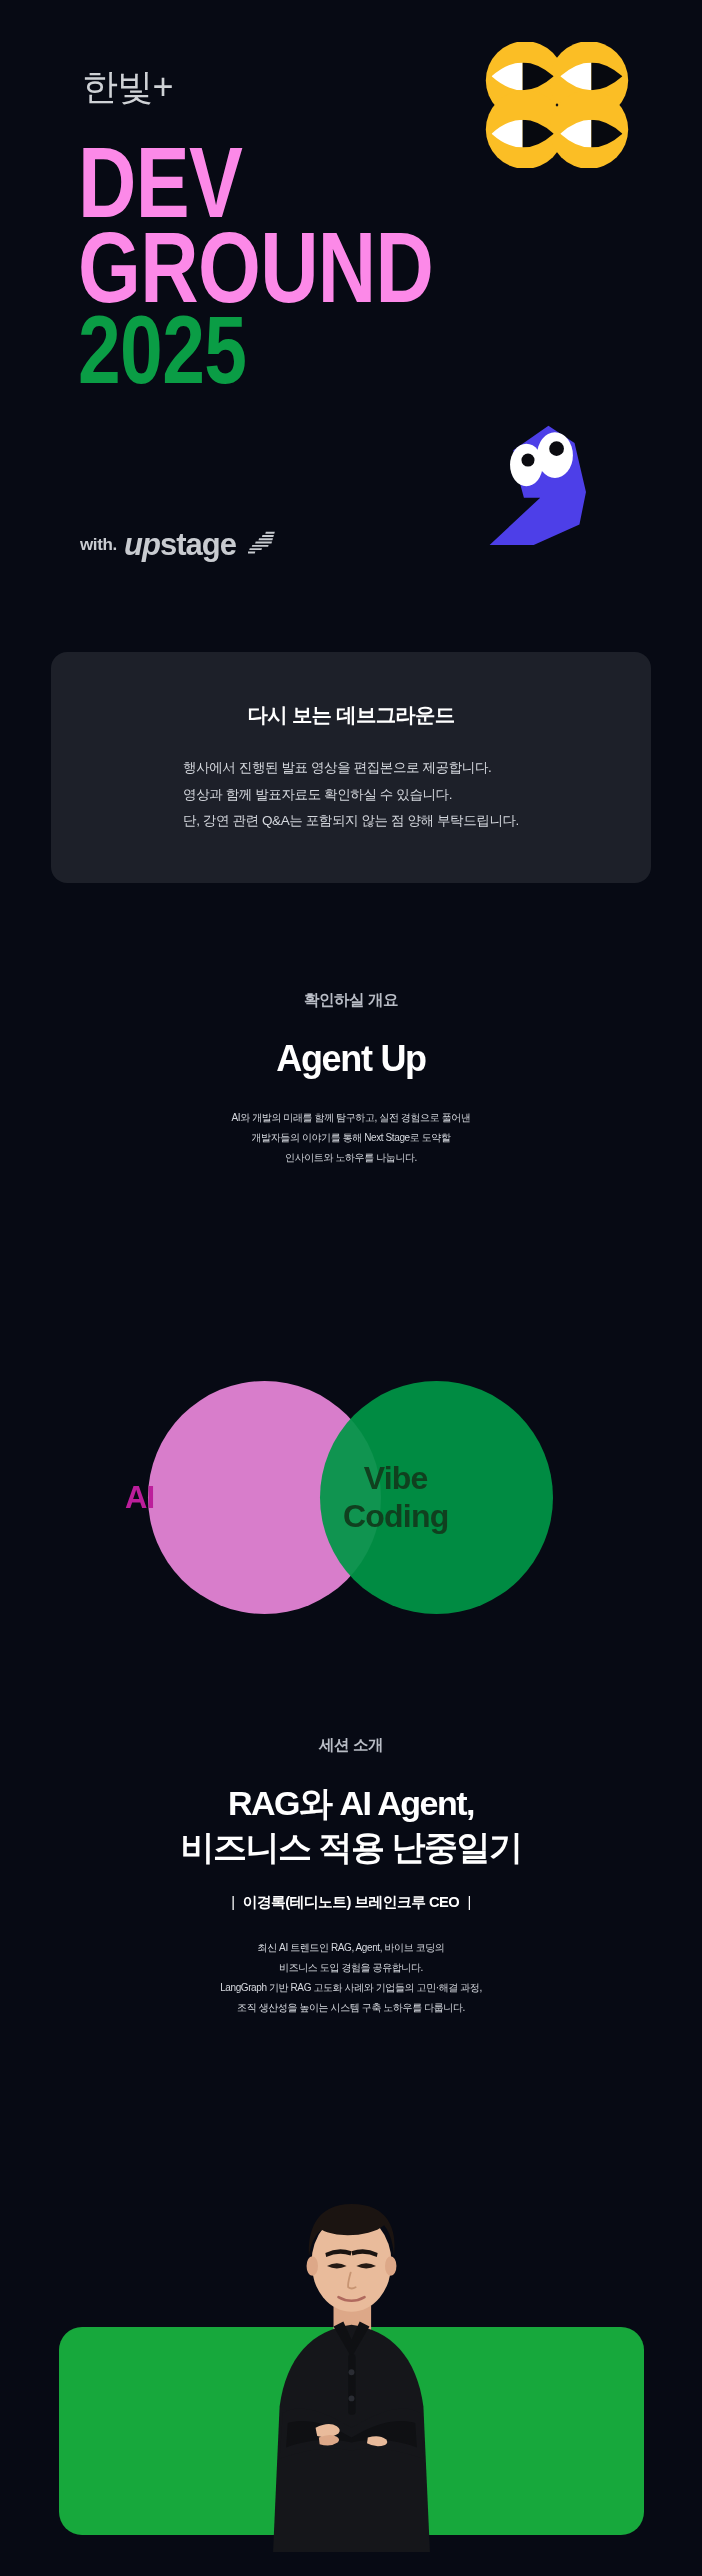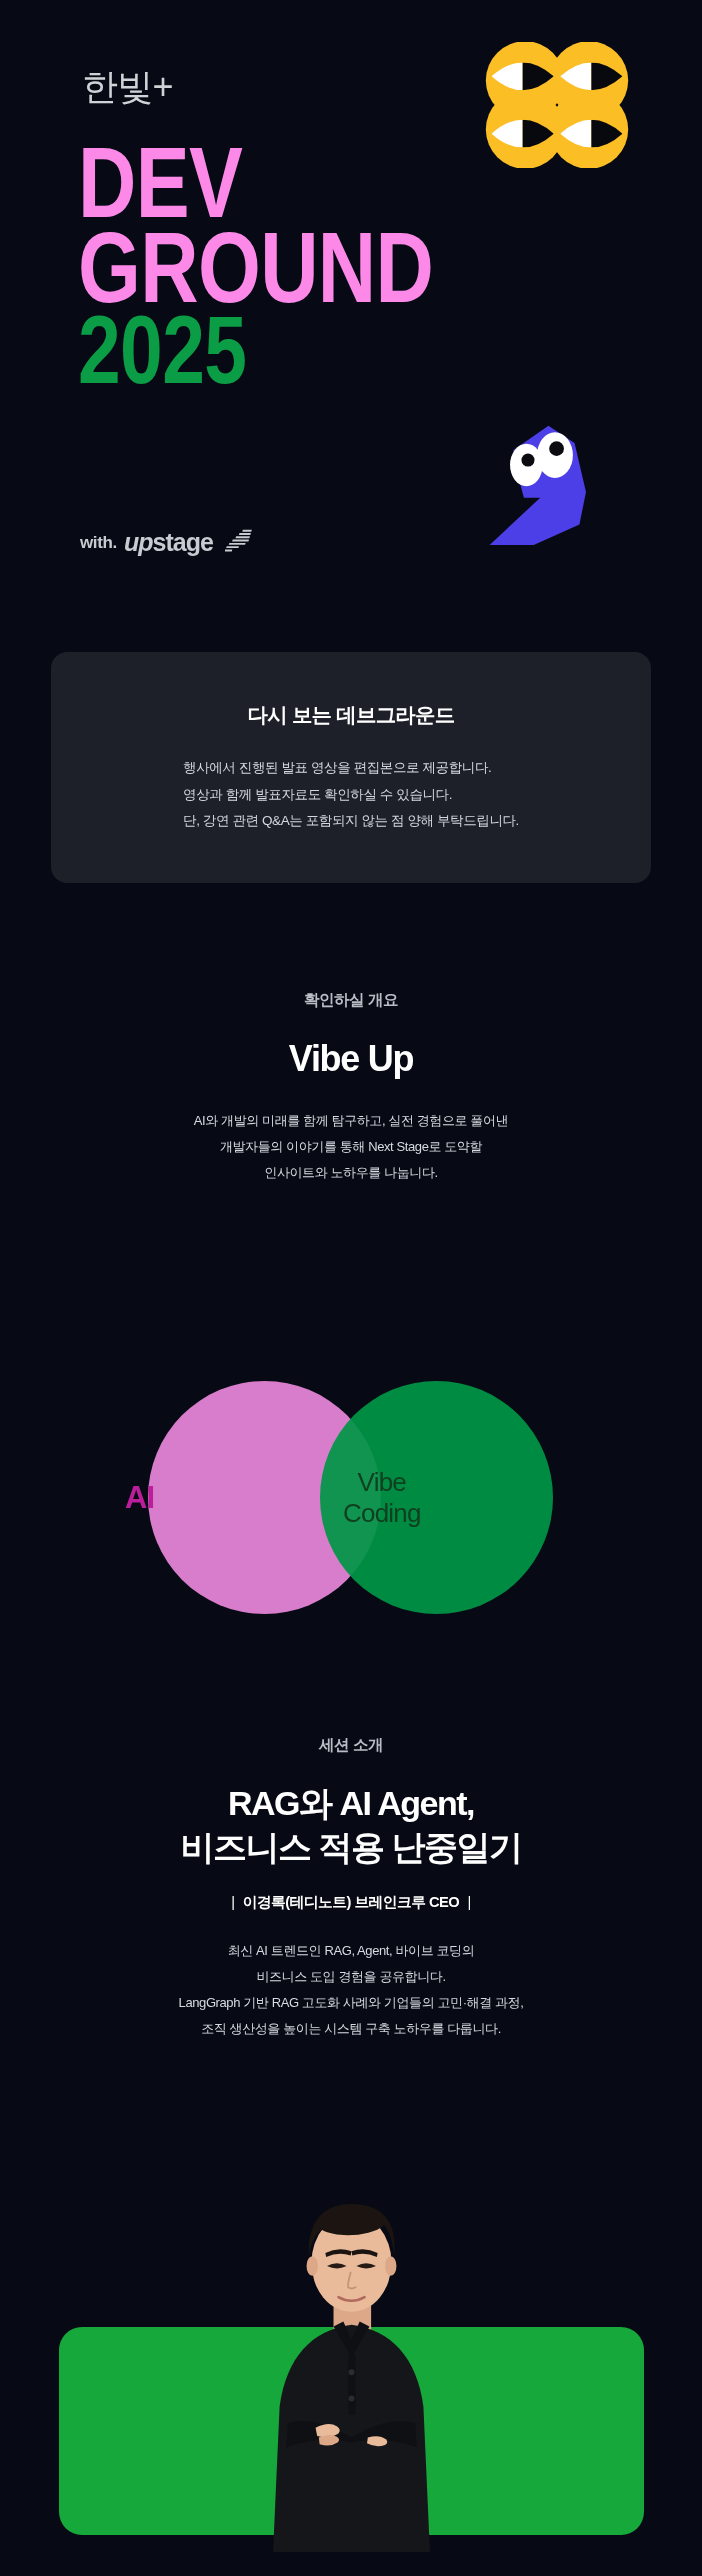--- a/index.html
+++ b/index.html
@@ -46,21 +46,21 @@
   .hero-line.l3 { color:#0A9D45; font-size:96px; }
 
   .hero-with {
     position:absolute; left:80px; top:529px;
     display:flex; align-items:center; gap:7.3px;
   }
   .with-text {
     font-size:17px; font-weight:700; color:#c8cbd0; letter-spacing:-0.4px;
   }
   .upstage-word {
-    font-size:25px; font-weight:600; color:#c8cbd0;
+    font-size:31px; font-weight:600; color:#c8cbd0;
     letter-spacing:-1px; line-height:1;
     display:flex; align-items:baseline;
   }
   .upstage-word .ital { font-style:italic; font-weight:600; }
   .upstage-swoosh { margin-left:4.9px; display:block; }
 
   
   .clover { position:absolute; left:485px; top:42px; }
   
   .blob { position:absolute; left:483px; top:398px; }
@@ -88,21 +88,21 @@
   .eyebrow {
     font-size:15.5px; font-weight:700; color:#b9bdc6;
     letter-spacing:-0.5px; margin-bottom:24.5px;
   }
   .big-title {
     font-size:36px; font-weight:700; color:#ffffff;
     letter-spacing:-1.3px; line-height:1.28;
   }
   .lead {
     margin-top:26px;
-    font-size:13px; line-height:2.0; color:#d7dae0;
+    font-size:10px; line-height:2.0; color:#d7dae0;
     letter-spacing:-0.4px;
   }
 
   .sec-overview { top:990px; }
   .sec-session  { top:1735px; }
 
   .session-title { font-size:34px; line-height:1.3; letter-spacing:-1.5px; }
 
   .speaker-line {
     margin-top:24.5px;
@@ -125,21 +125,21 @@
   }
   .venn-vibe {
     left:116px;
     background:rgba(0,150,70,0.93);
   }
   .venn-label-ai {
     font-size:31px; font-weight:700; color:#BC1E9B; letter-spacing:-0.8px;
     position:relative; left:-23px;
   }
   .venn-label-vibe {
-    font-size:26px; font-weight:400; color:#10401F; letter-spacing:-0.8px;
+    font-size:32px; font-weight:700; color:#10401F; letter-spacing:-0.8px;
     line-height:1.16; position:relative; left:23px;
   }
 
   
   .speaker-block {
     position:absolute; left:0; top:2135px; width:702px; height:441px;
   }
   .green-card {
     position:absolute; left:59px; top:192px;
     width:585px; height:208px;
@@ -249,21 +249,21 @@
     <div class="notice-body">
       <p>행사에서 진행된 발표 영상을 편집본으로 제공합니다.</p>
       <p>영상과 함께 발표자료도 확인하실 수 있습니다.</p>
       <p>단, 강연 관련 Q&amp;A는 포함되지 않는 점 양해 부탁드립니다.</p>
     </div>
   </div>
 
   <div class="section sec-overview">
     <div class="eyebrow">확인하실 개요</div>
     <div class="big-title">
-      <div>Vibe Up</div>
+      <div>Agent Up</div>
     </div>
     <div class="lead">
       <div>AI와 개발의 미래를 함께 탐구하고, 실전 경험으로 풀어낸</div>
       <div>개발자들의 이야기를 통해 Next Stage로 도약할</div>
       <div>인사이트와 노하우를 나눕니다.</div>
     </div>
   </div>
 
   <div class="venn">
     <div class="venn-inner">

